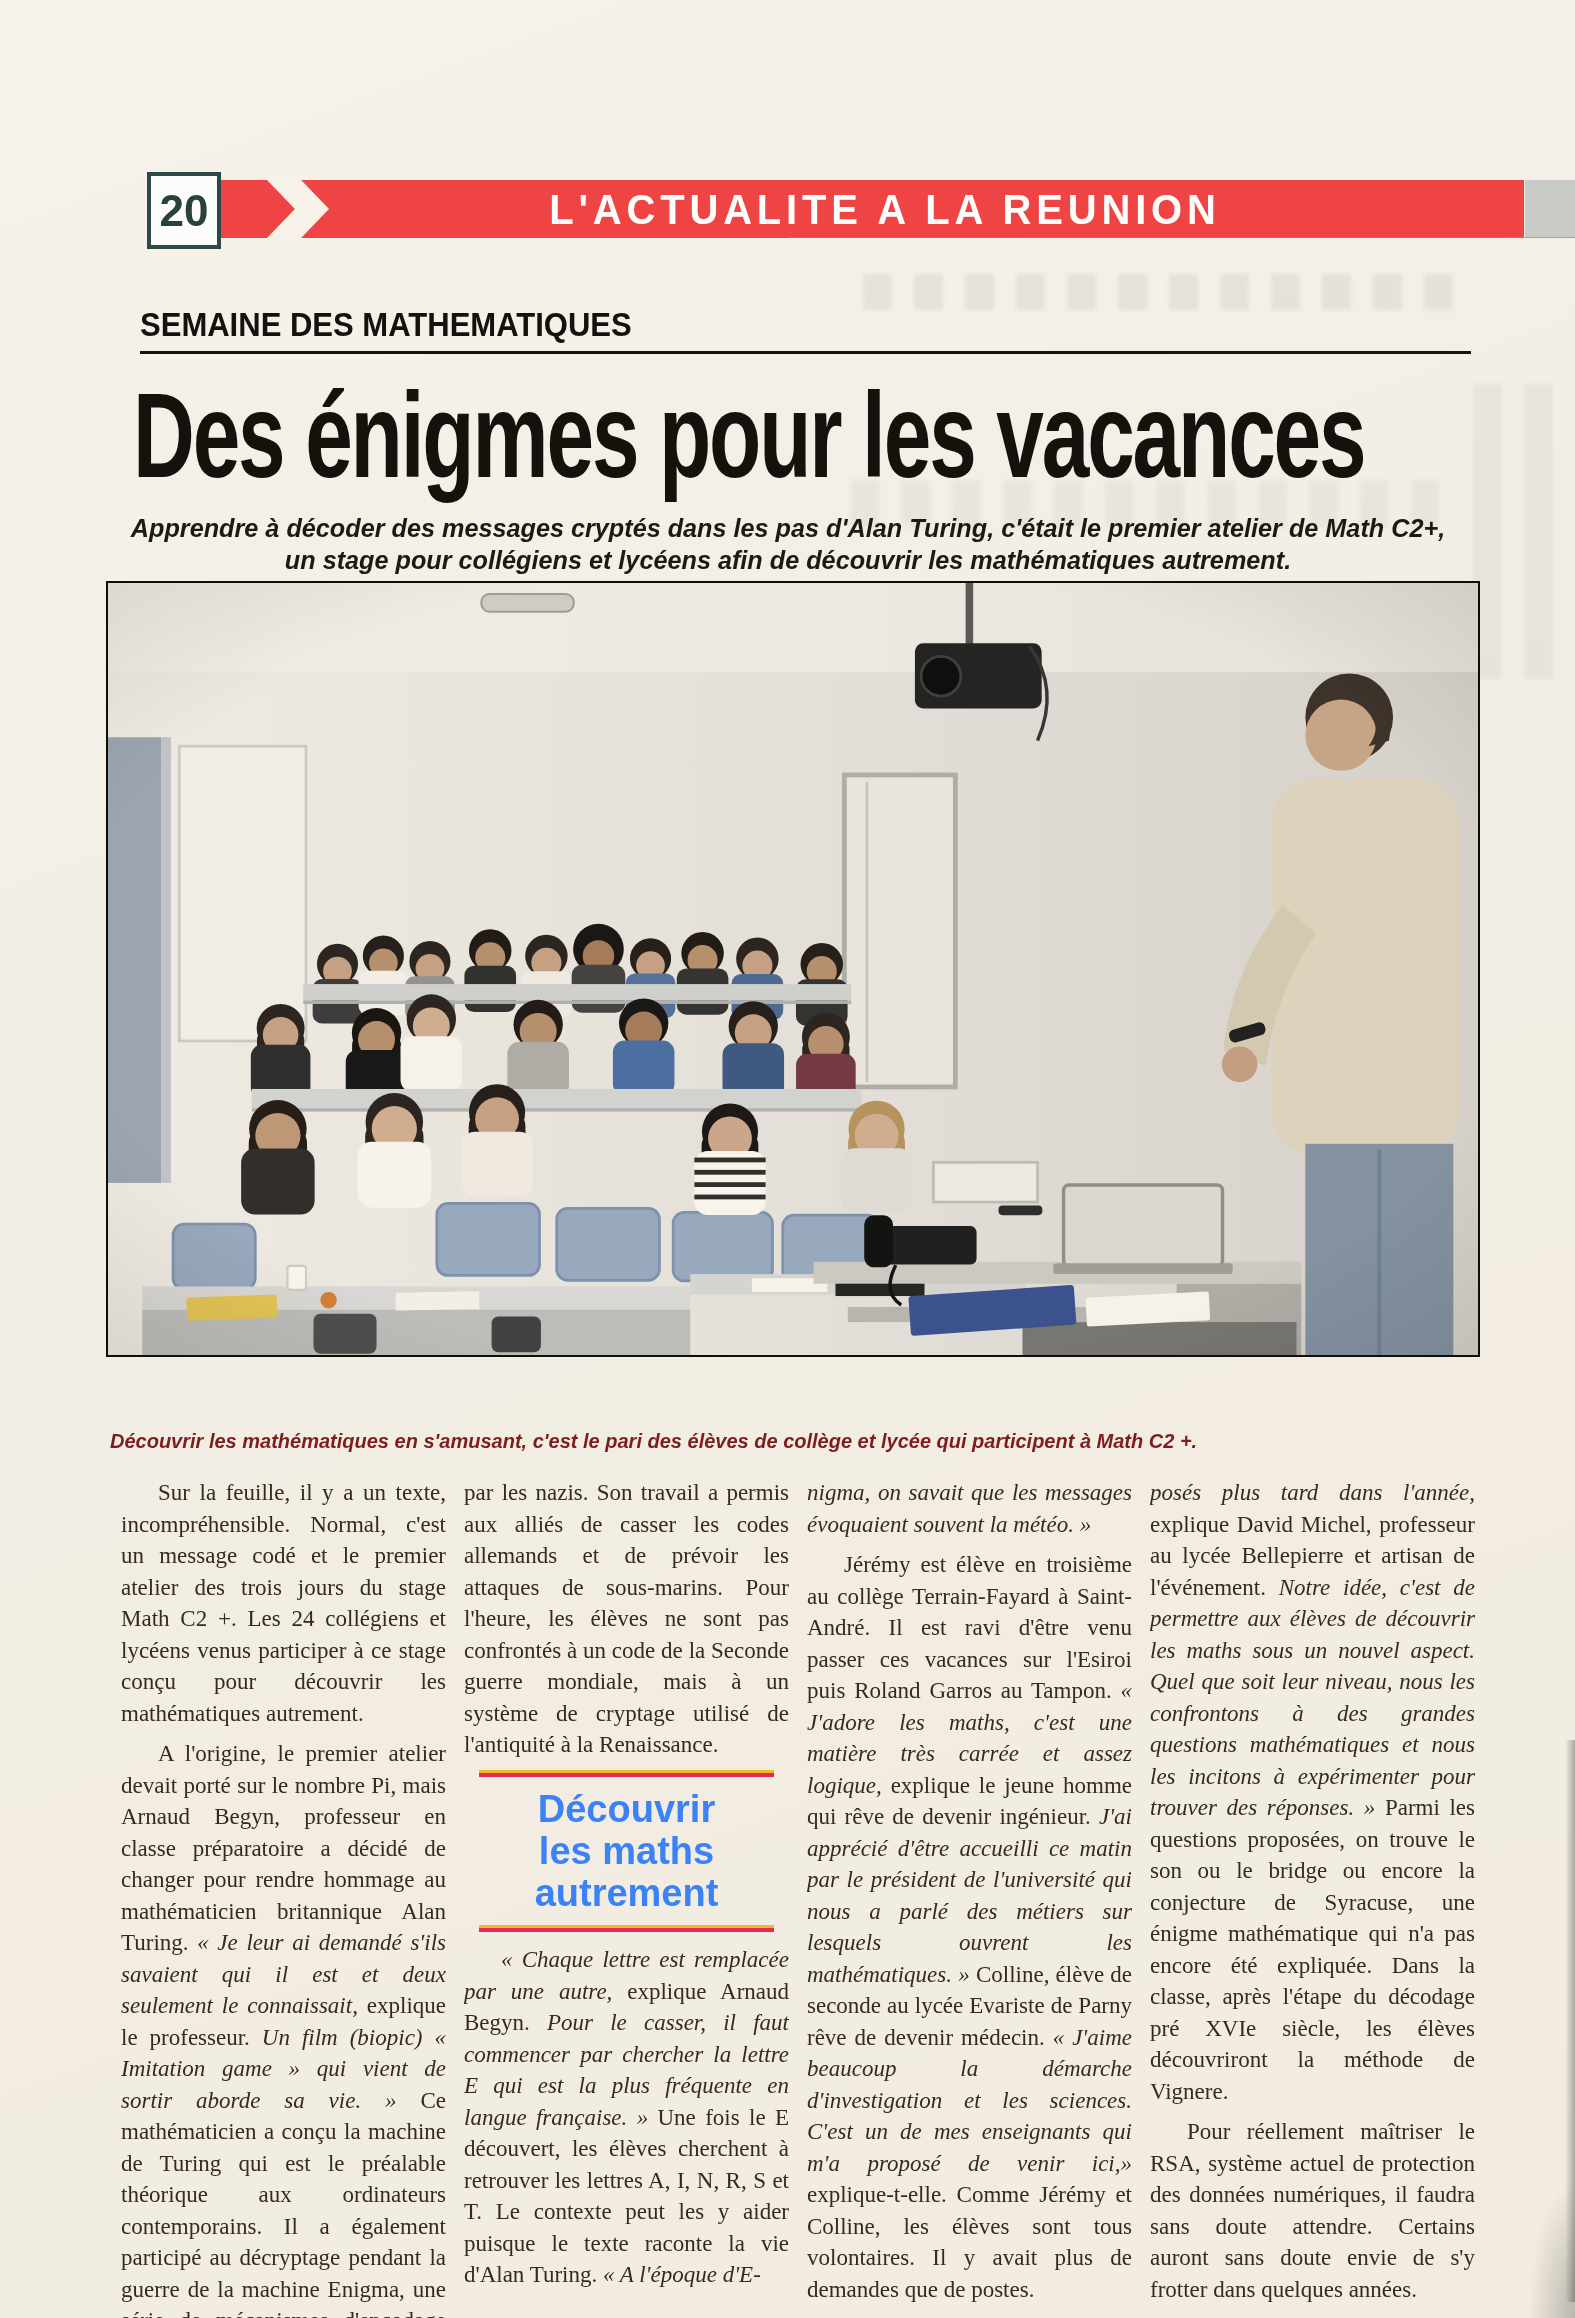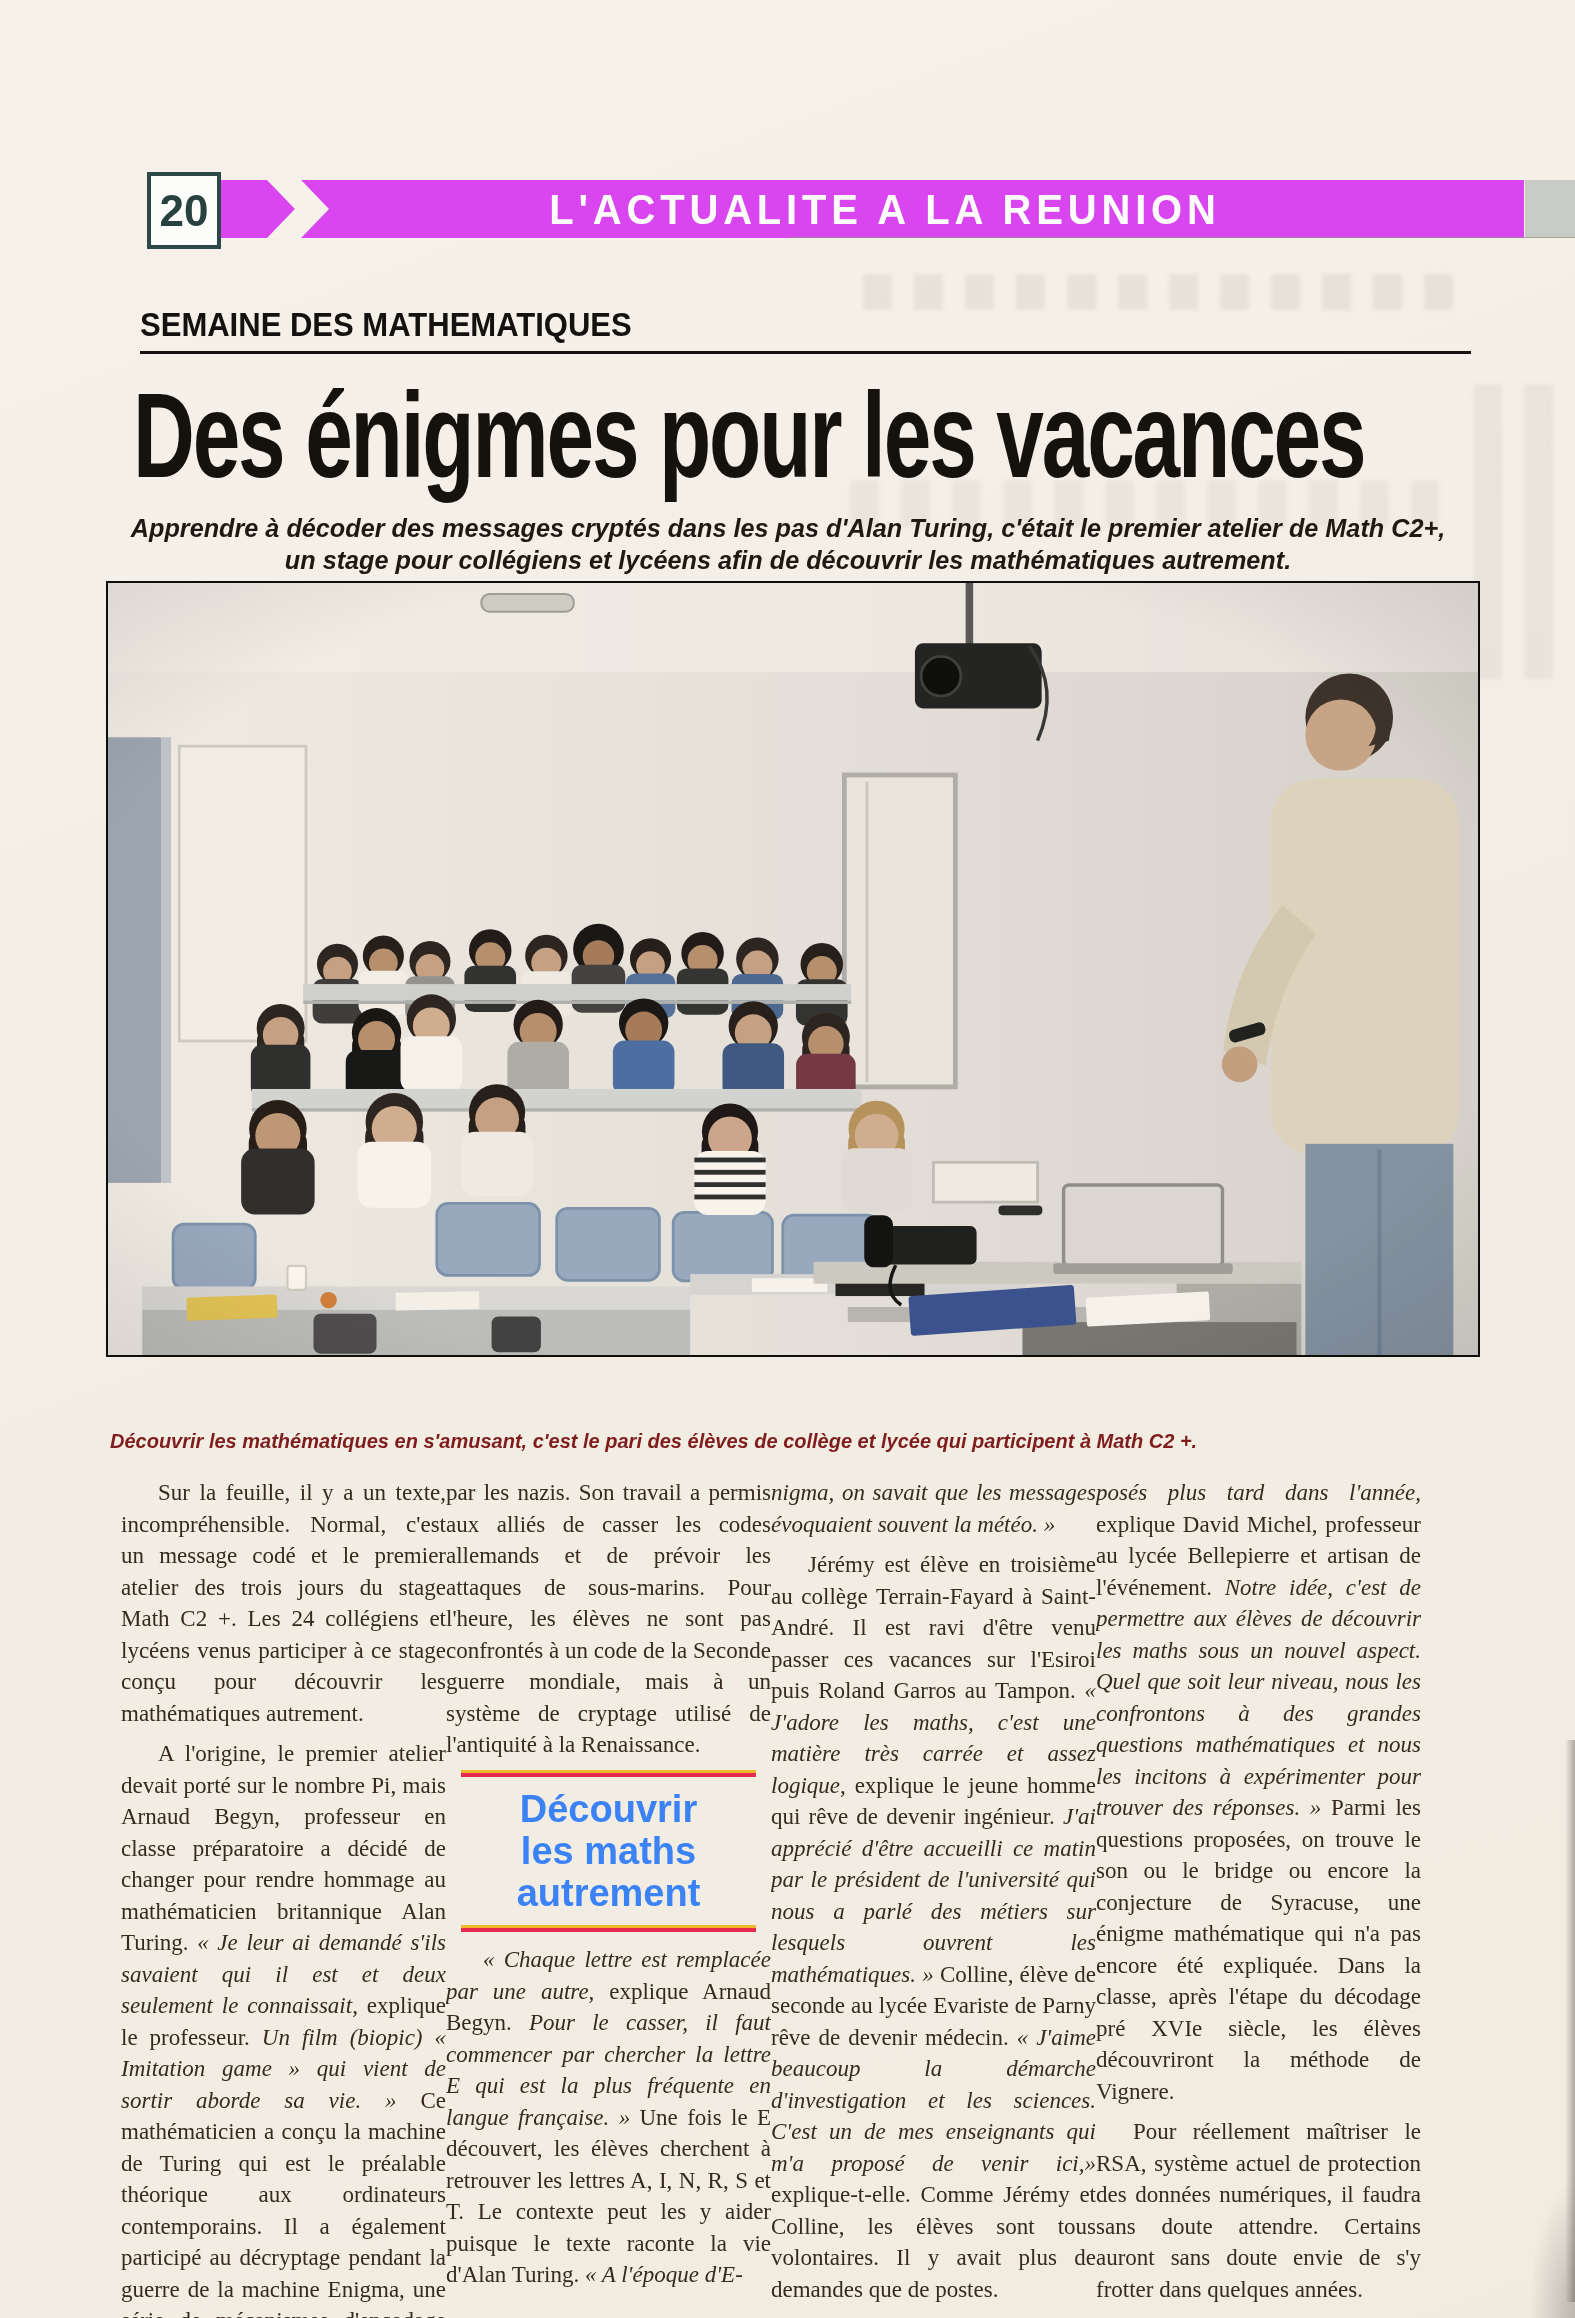--- a/index.html
+++ b/index.html
@@ -3,21 +3,21 @@
 <meta charset="utf-8">
 <style>
   html,body{margin:0;padding:0;}
   body{
     width:1576px;height:2319px;position:relative;overflow:hidden;
     background:linear-gradient(160deg,#f6f2ea 0%,#f3eee5 40%,#f1ebe0 100%);
     font-family:"Liberation Sans",sans-serif;color:#25201a;
   }
   .abs{position:absolute;}
   
-  .band{left:164px;top:180px;width:1360px;height:58px;background:#d946ef;display:flex;align-items:center;}
+  .band{left:164px;top:180px;width:1360px;height:58px;background:#ef4444;display:flex;align-items:center;}
   .band-title{
     flex:1;text-align:center;color:#fdfdfb;font-weight:700;font-size:40px;letter-spacing:4.8px;
     transform:scaleY(1.08);white-space:nowrap;padding-left:82px;
   }
   .chevron{left:103px;top:0;width:62px;height:58px;position:absolute;background:#f6f2ea;
     clip-path:polygon(0 0,55% 0,100% 50%,55% 100%,0 100%,45% 50%);}
   .pagenum-box{left:147px;top:172px;width:66px;height:69px;background:#fcfcfa;border:4.8px solid #2c4947;
     display:flex;align-items:center;justify-content:center;font-size:44px;font-weight:700;color:#27413f;}
   .band-ghost{left:1525px;top:180px;width:51px;height:58px;background:#c9cbc6;}
   .band-underline{left:788px;top:237px;width:788px;height:1.4px;background:#8f8f8b;opacity:.65;}
@@ -28,21 +28,21 @@
   .headline{left:133px;top:366px;width:1644px;font-size:107px;font-weight:800;color:#15110d;
     letter-spacing:-2.7px;transform:scale(.8,1.12);transform-origin:left top;white-space:nowrap;}
   .standfirst{left:103px;top:513px;width:1370px;text-align:center;font-style:italic;font-weight:700;
     font-size:26px;line-height:31.5px;color:#1e1913;transform:scaleX(.97);transform-origin:center top;}
   
   .photo-frame{left:106px;top:581px;width:1370px;height:772px;border:2.1px solid #100e0b;background:#dcdcda;}
   .photo-frame svg{display:block;width:100%;height:100%;filter:sepia(.12) saturate(.92) contrast(.97);}
   
   .caption{left:110px;top:1425px;width:1367px;font-style:italic;font-weight:700;font-size:20px;line-height:32px;color:#7f1d1d;}
   
-  .body-wrap{left:121px;top:1477px;width:1355px;height:841px;display:flex;overflow:hidden;}
+  .body-wrap{left:121px;top:1477px;width:1355px;height:841px;display:flex;gap:18px;overflow:hidden;}
   .col{width:325px;overflow:hidden;font-family:"Liberation Serif",serif;font-size:23px;line-height:31.5px;
     text-align:justify;color:#362a1f;}
   .bp{margin:0 0 9px 0;}
   .bp.ind{text-indent:37px;}
   .it{font-style:italic;}
   .subhead{margin:9.6px 0 12.3px 0;}
   .sub-rule{height:6.9px;margin:0 15px;background:linear-gradient(#f0b929 0 45%,#e62a50 45% 100%);}
   .sub-title{font-family:"Liberation Sans",sans-serif;font-weight:700;font-size:38px;line-height:42px;
     color:#3b82f6;text-align:center;margin:11px 0;}
   .byline{text-align:right;font-weight:700;font-size:23px;margin-top:11px;color:#17130e;}

